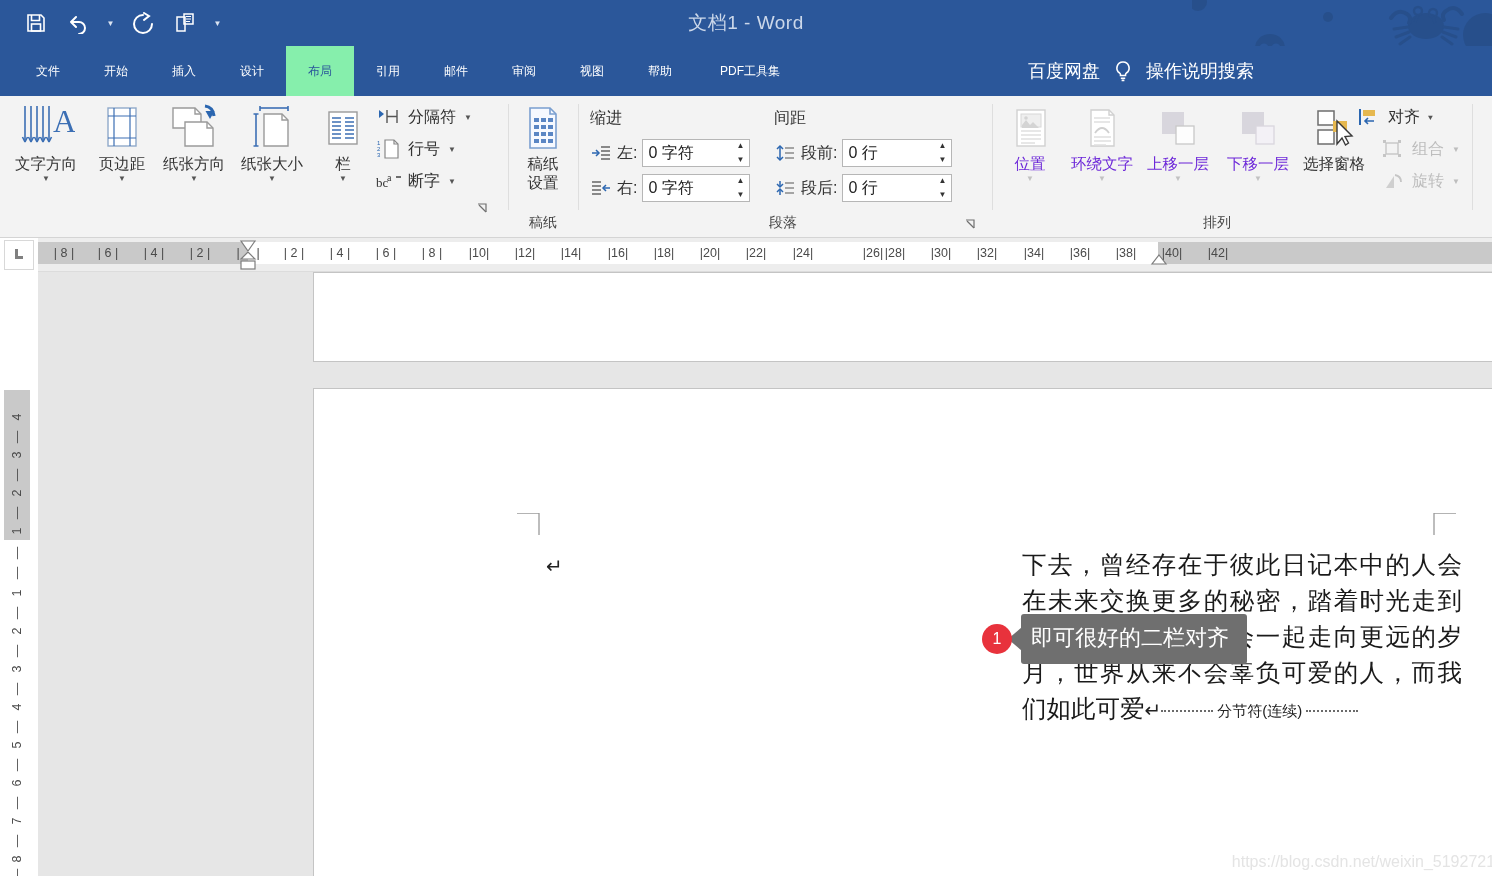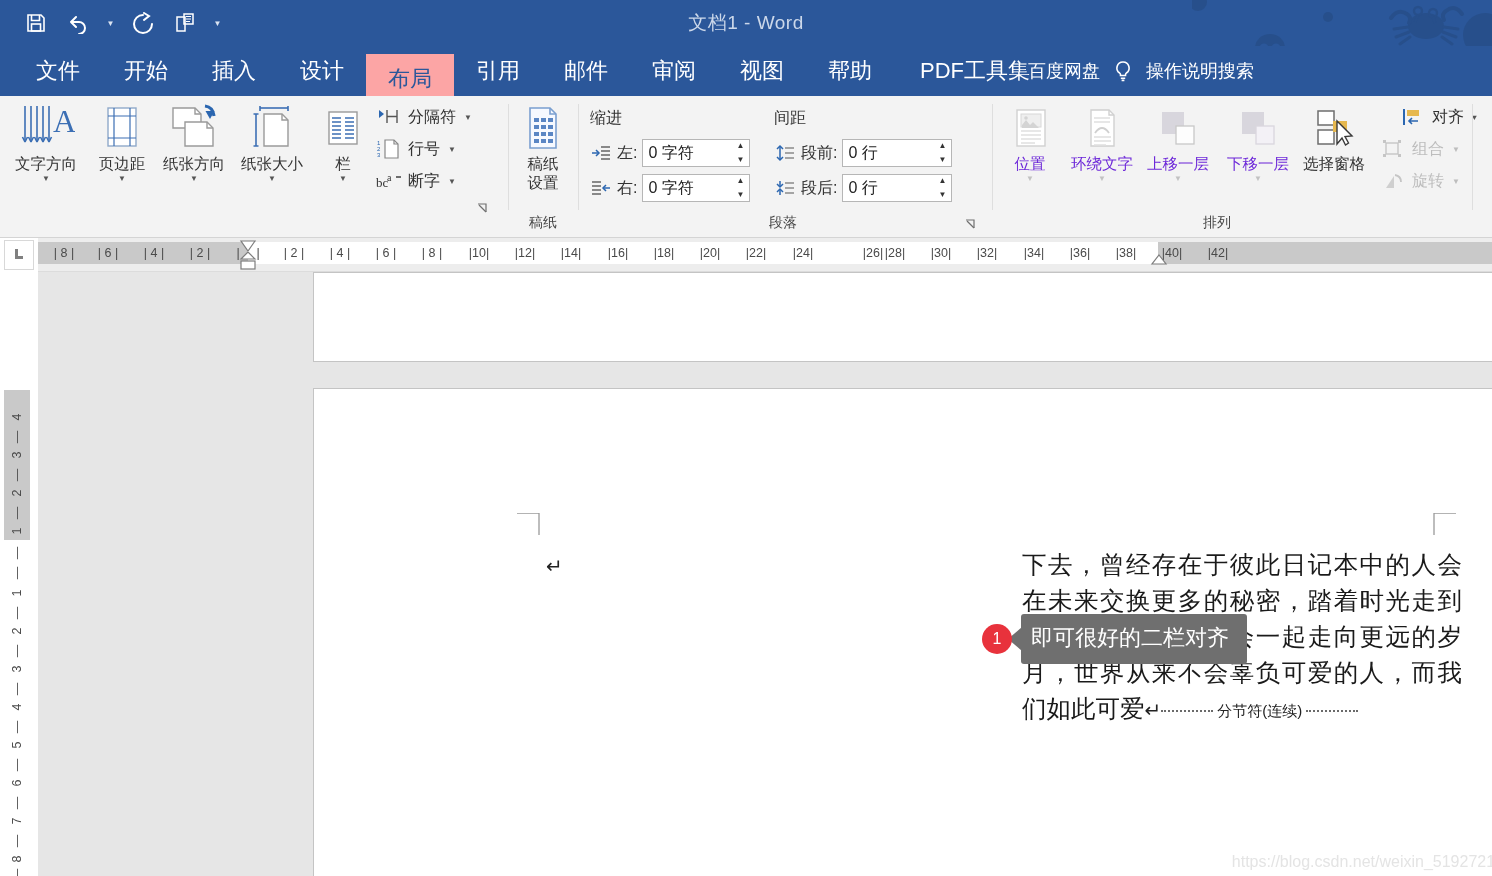--- a/index.html
+++ b/index.html
@@ -29,23 +29,23 @@
   }
 
   
   .tabstrip {
     position: absolute; left: 0; top: 46px; width: 1492px; height: 50px;
     background: #2b579a; overflow: hidden;
   }
   .tabs { position: absolute; left: 14px; top: 0; display: flex; align-items: stretch; height: 50px; }
   .tab {
     padding: 0 22px; display: flex; align-items: center; justify-content: center;
-    color: #ffffff; font-size: 22px; white-space: nowrap; height: 50px;
-  }
-  .tab.active { background: #fca5a5; color: #2b579a; margin-top: 8px; }
+    color: #ffffff; font-size: 12px; white-space: nowrap; height: 50px;
+  }
+  .tab.active { background: #86efac; color: #2b579a; }
   .tab.wide { padding: 0 26px; }
   .rtools {
     position: absolute; right: 238px; top: 0; height: 50px; display: flex; align-items: center; gap: 12px;
     color: #ffffff; font-size: 18px; white-space: nowrap;
   }
   .bulb { width: 22px; height: 24px; display: flex; align-items: center; justify-content: center; }
 
   
   .ribbon {
     position: absolute; left: 0; top: 96px; width: 1492px; height: 142px;
@@ -588,21 +588,21 @@
           <svg width="52" height="50" viewBox="0 0 52 50">
             <rect x="10" y="7" width="16" height="14" fill="#fff" stroke="#6d6d6d" stroke-width="1.5"></rect>
             <rect x="10" y="26" width="16" height="14" fill="#fff" stroke="#6d6d6d" stroke-width="1.5"></rect>
             <rect x="25" y="17" width="14" height="11" fill="#e6b84f"></rect>
             <path d="M29 17 L29 40 L34 34 L37.5 41 L40.5 39 L37 32.5 L44 32 z" fill="#fff" stroke="#3a3a3a" stroke-width="1.4"></path>
           </svg>
         </span>
         <span class="lbl">选择窗格</span>
       </div>
 
-      <div class="smallrow" style="left:408px; top:10px;font-family:Liberation Mono, monospace;">
+      <div class="smallrow" style="left:364px; top:10px;font-family:Liberation Mono, monospace;">
         <span class="ico">
           <svg width="22" height="20" viewBox="0 0 22 20">
             <path d="M2 2 v16" stroke="#2b66b0" stroke-width="2"></path>
             <rect x="5" y="3" width="12" height="6" fill="#e6b84f"></rect>
             <path d="M16 14 h-9 M10 11 l-3 3 l3 3" stroke="#2b66b0" stroke-width="1.6" fill="none"></path>
           </svg>
         </span>
         <span>对齐</span>
         <span class="dd">▼</span>
       </div>

